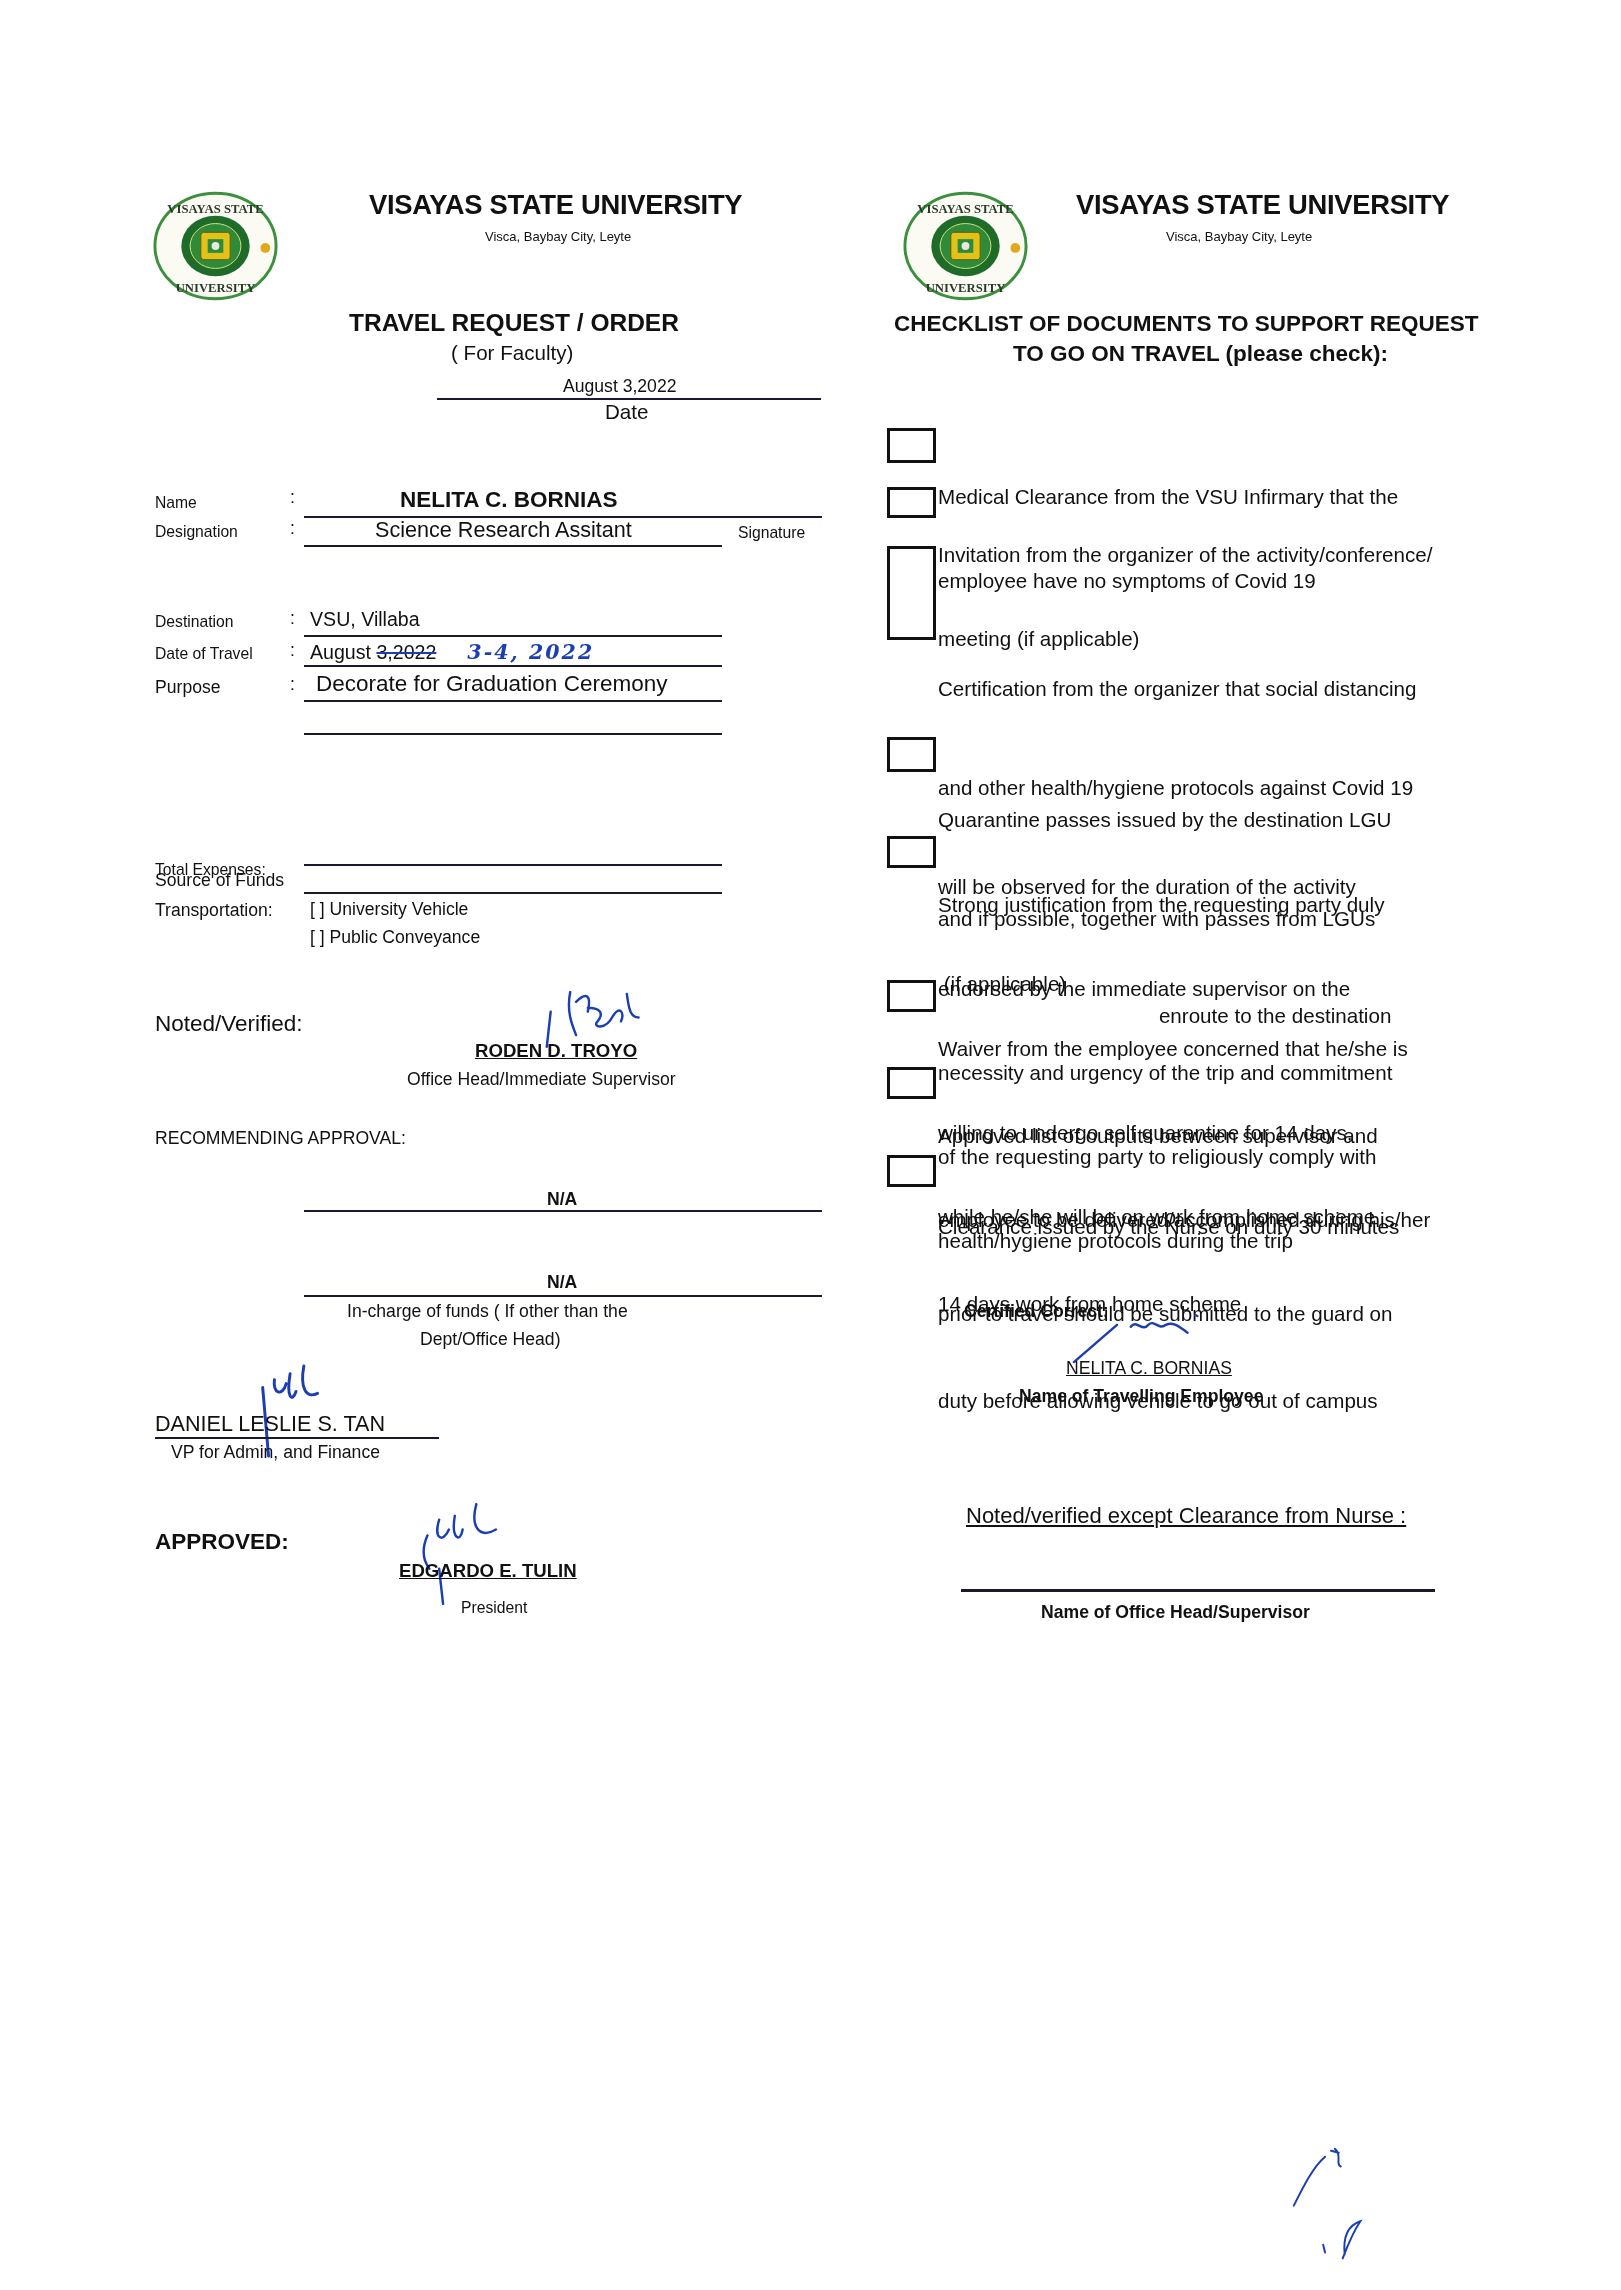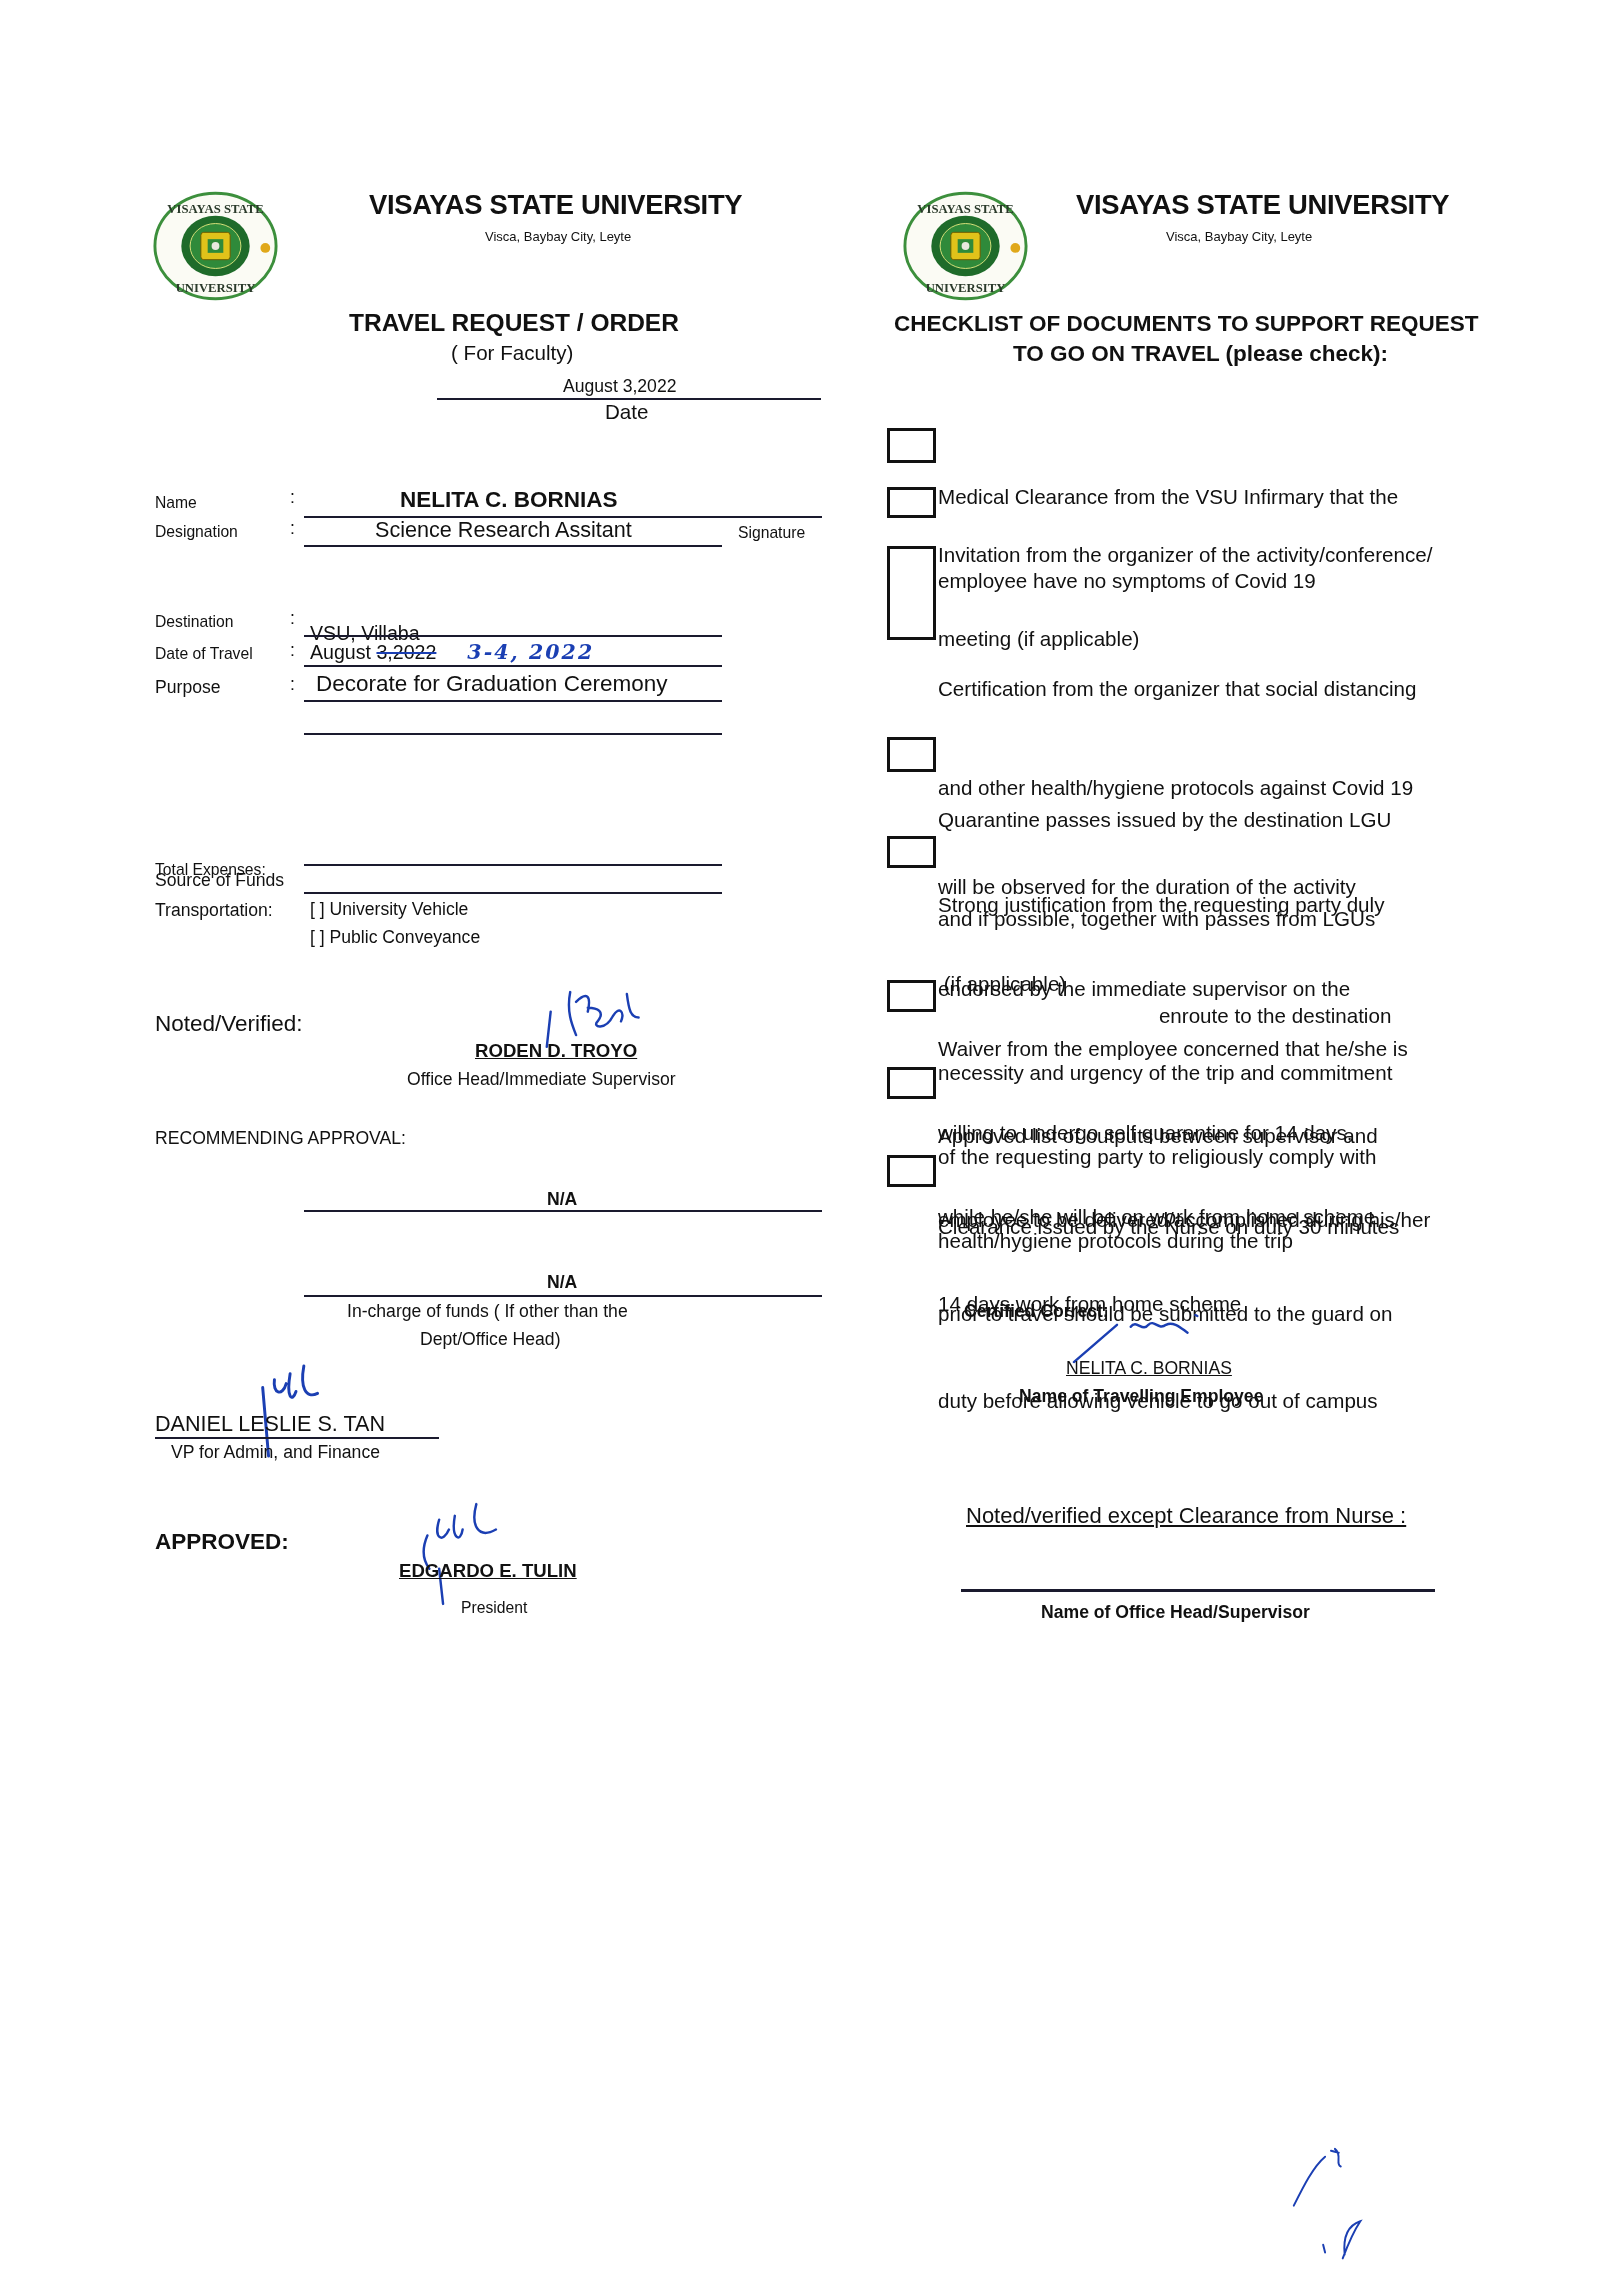--- a/index.html
+++ b/index.html
@@ -59,21 +59,21 @@
   <div class="line" style="left:304px; top:516px; width:518px;"></div>
 
   <div class="abs lbl-s" style="left:155px; top:523px;">Designation</div>
   <div class="abs lbl-m" style="left:290px; top:518px;">:</div>
   <div class="abs" style="left:375px; top:517px; font-size:21.6px;">Science Research Assitant</div>
   <div class="line" style="left:304px; top:545px; width:418px;"></div>
   <div class="abs lbl-s" style="left:738px; top:524px;">Signature</div>
 
   <div class="abs lbl-s" style="left:155px; top:613px;">Destination</div>
   <div class="abs lbl-m" style="left:290px; top:608px;">:</div>
-  <div class="abs val" style="left:310px; top:608px;margin-top:14px;">VSU, Villaba</div>
+  <div class="abs val" style="left:310px; top:608px;">VSU, Villaba</div>
   <div class="line" style="left:304px; top:635px; width:418px;"></div>
 
   <div class="abs lbl-s" style="left:155px; top:645px;">Date of Travel</div>
   <div class="abs lbl-m" style="left:290px; top:640px;">:</div>
   <div class="abs val" style="left:310px; top:640px;">
     <span>August</span>
     <span class="strike">3,2022</span>
     <span class="hand" style="margin-left:25.5px; font-size:20.6px; letter-spacing:2px;">3-4, 2022</span>
   </div>
   <div class="line" style="left:304px; top:665px; width:418px;"></div>

